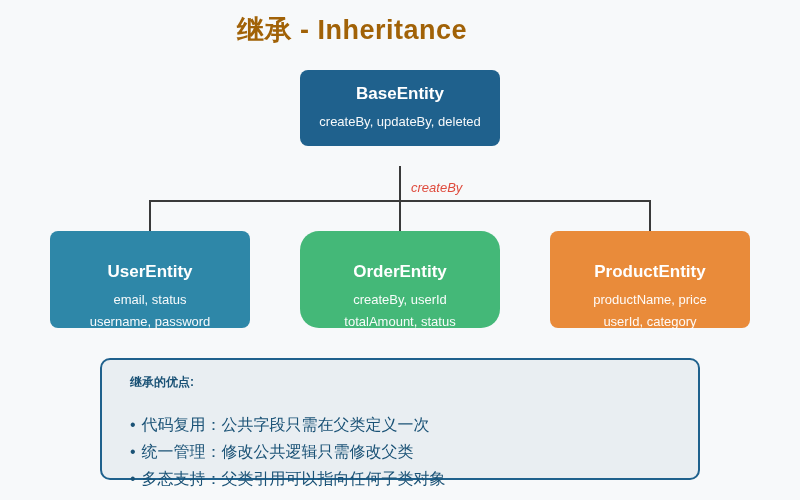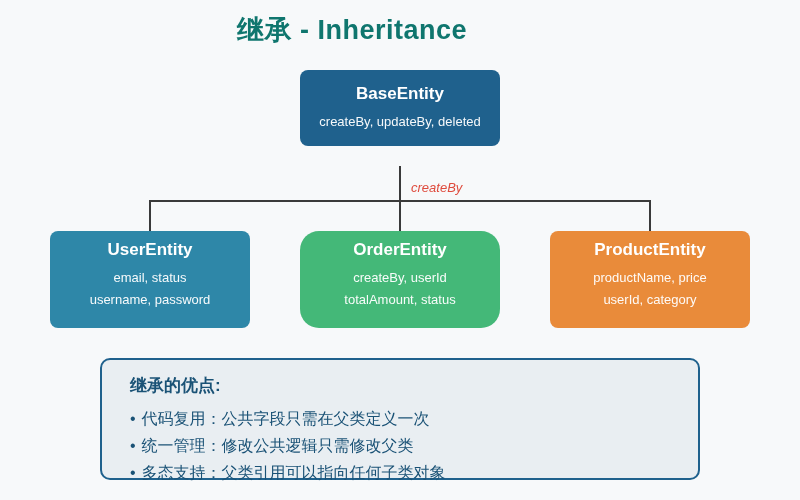--- a/index.html
+++ b/index.html
@@ -7,33 +7,33 @@
     width: 800px; height: 500px;
     font-family: "Liberation Sans", "DejaVu Sans", sans-serif;
     background: #f7f9fa;
     overflow: hidden;
   }
   .canvas { position: relative; width: 800px; height: 500px; }
 
   .page-title {
     position: absolute; left: 0; top: 12px; width: 704px;
     text-align: center; font-size: 27px; font-weight: 700;
-    color: #0f766e; letter-spacing: 0.5px;
+    color: #a16207; letter-spacing: 0.5px;
   }
 
   .entity-box {
     position: absolute; width: 200px; border-radius: 8px;
     color: #ffffff; text-align: center; box-sizing: border-box;
   }
   .entity-name { font-size: 17px; font-weight: 700; padding-top: 14px; }
   .entity-fields { font-size: 13px; line-height: 22px; margin-top: 7px; color: rgba(255,255,255,0.96); }
 
   .box-parent { left: 300px; top: 70px; height: 76px; }
   .box-child  { top: 231px; height: 97px; }
-  .box-child .entity-name { padding-top: 9px; }
+  .box-child .entity-name { padding-top: 31px; }
   .box-user    { left: 50px; }
   .box-order   { left: 300px; border-radius: 19px; }
   .box-product { left: 550px; }
 
   .conn { position: absolute; background: #3a3a3a; }
   .conn-v-top   { left: 399px; top: 166px; width: 2px; height: 36px; }
   .conn-h       { left: 149px; top: 200px; width: 502px; height: 2px; }
   .conn-v-left  { left: 149px; top: 201px; width: 2px; height: 30px; }
   .conn-v-mid   { left: 399px; top: 201px; width: 2px; height: 30px; }
   .conn-v-right { left: 649px; top: 201px; width: 2px; height: 30px; }
@@ -42,21 +42,21 @@
     position: absolute; left: 411px; top: 180px;
     font-size: 13px; font-style: italic; color: #df4c3e;
   }
 
   .benefits-box {
     position: absolute; left: 100px; top: 358px; width: 600px; height: 122px;
     box-sizing: border-box; background: #e9eef2;
     border: 2px solid #1f618d; border-radius: 10px;
     padding: 14px 28px 0 28px; color: #1a5276;
   }
-  .benefits-heading { font-size: 17px; font-weight: 700; margin-bottom: 8px; }
+  .benefits-heading { font-size: 12px; font-weight: 700; margin-bottom: 20px; }
   .benefit-item { font-size: 16px; line-height: 27px; white-space: nowrap; }
   .benefit-bullet { display: inline-block; margin-right: 6px; }
 </style>
 </head>
 <body>
 
 <div class="canvas">
 
   <div class="page-title">继承 - Inheritance</div>
 

